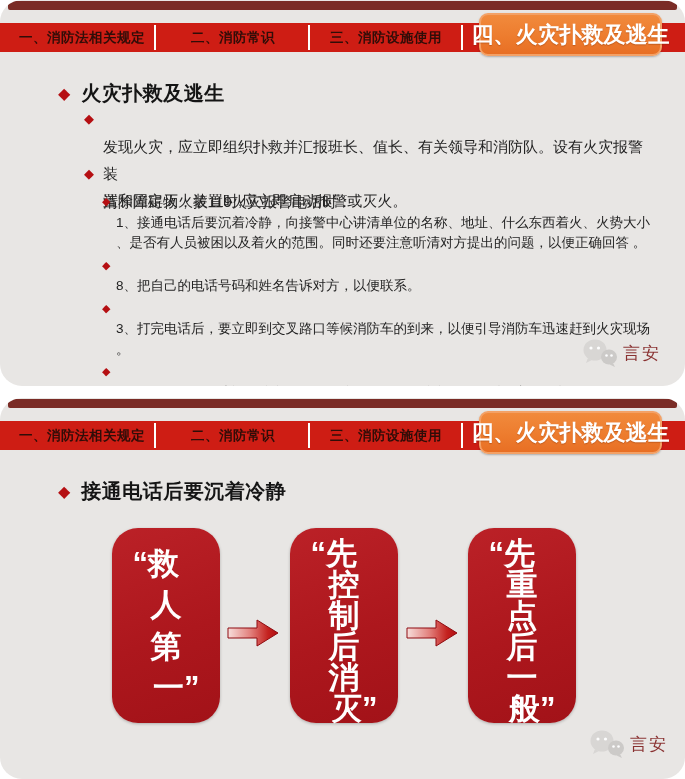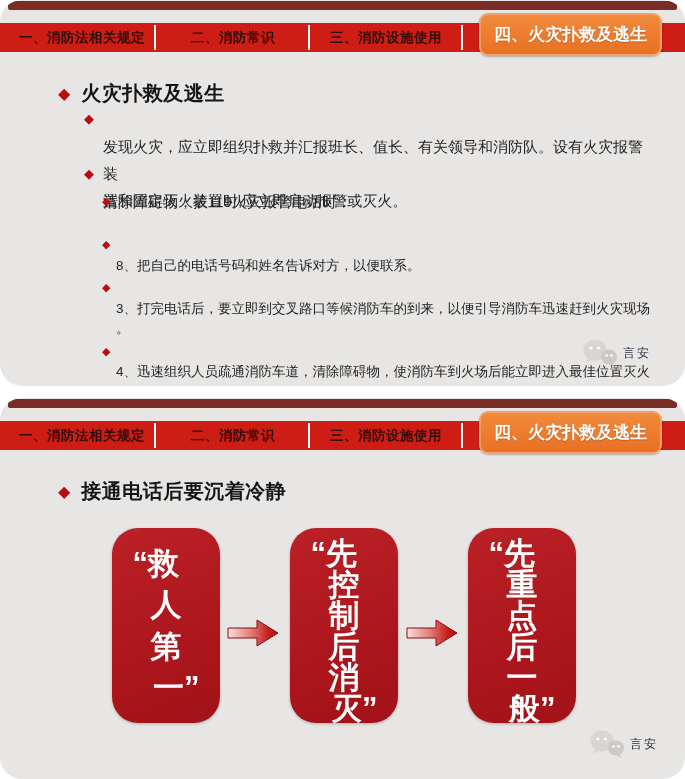--- a/index.html
+++ b/index.html
@@ -36,21 +36,21 @@
   .tab-3 { left:312px; width:148px; }
   .tab-sep {
     position:absolute; top:2px; height:25px; width:2px; background:#ffffff;
   }
   .sep-1 { left:154px; } .sep-2 { left:308px; } .sep-3 { left:461px; }
   .tab-active {
     position:absolute; left:479px; top:13px; width:183px; height:43px;
     background:linear-gradient(180deg,#f18a3c 0%,#ed7c2e 55%,#e86f24 100%);
     border:2px solid #f3a166; border-radius:9px;
     display:flex; align-items:center; justify-content:center;
-    color:#ffffff; font-weight:bold; font-size:17px; white-space:nowrap;
+    color:#ffffff; font-weight:bold; font-size:22px; white-space:nowrap;
     text-shadow:0 1px 1px rgba(120,40,0,0.35);
     box-shadow:0 1px 2px rgba(0,0,0,0.25); cursor:pointer;
   }
 
   
   .heading {
     position:absolute; left:58px; top:80px;
     display:flex; align-items:center; gap:11px;
   }
   .h-diamond { color:#b50f12; font-size:16px; line-height:1; }
@@ -95,21 +95,21 @@
   .q-close { left: 0.33em; }
   .flow-arrow { position:absolute; top:220px; width:52px; height:30px; }
   .arrow-1 { left:227px; } .arrow-2 { left:406px; }
 
   
   .watermark {
     position:absolute; display:flex; align-items:center; gap:5px; opacity:0.9;
   }
   .wm-1 { left:582px; top:338px; }
   .wm-2 { left:589px; top:331px; }
-  .wm-label { color:#0f172a; font-size:12px; letter-spacing:2px; }
+  .wm-label { color:#7f1d1d; font-size:17px; letter-spacing:2px; }
 </style>
 </head>
 <body>
 
 <div class="slide" id="slide1">
   <div class="top-strip"></div>
 
   <div class="tab-bar">
     <div class="tab tab-1">一、消防法相关规定</div>
     <div class="tab-sep sep-1"></div>
@@ -128,21 +128,22 @@
   <div class="bullet b1">
     <span class="b-diamond">◆</span><span>发现火灾，应立即组织扑救并汇报班长、值长、有关领导和消防队。设有火灾报警装
 置和固定灭火装置时,应立即启动报警或灭火。</span>
   </div>
   <div class="bullet b2">
     <span class="b-diamond">◆</span><span>清除障碍物，拔119火灾报警电话时：</span>
   </div>
 
   <div class="steps">
     <div class="step">
-      <span class="s-diamond">◆</span>
+      <span class="s-diamond">◆</span><span>1、接通电话后要沉着冷静，向接警中心讲清单位的名称、地址、什么东西着火、火势大小
+、是否有人员被困以及着火的范围。同时还要注意听清对方提出的问题，以便正确回答 。</span>
     </div>
     <div class="step">
       <span class="s-diamond">◆</span><span>8、把自己的电话号码和姓名告诉对方，以便联系。</span>
     </div>
     <div class="step">
       <span class="s-diamond">◆</span><span>3、打完电话后，要立即到交叉路口等候消防车的到来，以便引导消防车迅速赶到火灾现场
 。</span>
     </div>
     <div class="step">
       <span class="s-diamond">◆</span><span>4、迅速组织人员疏通消防车道，清除障碍物，使消防车到火场后能立即进入最佳位置灭火

